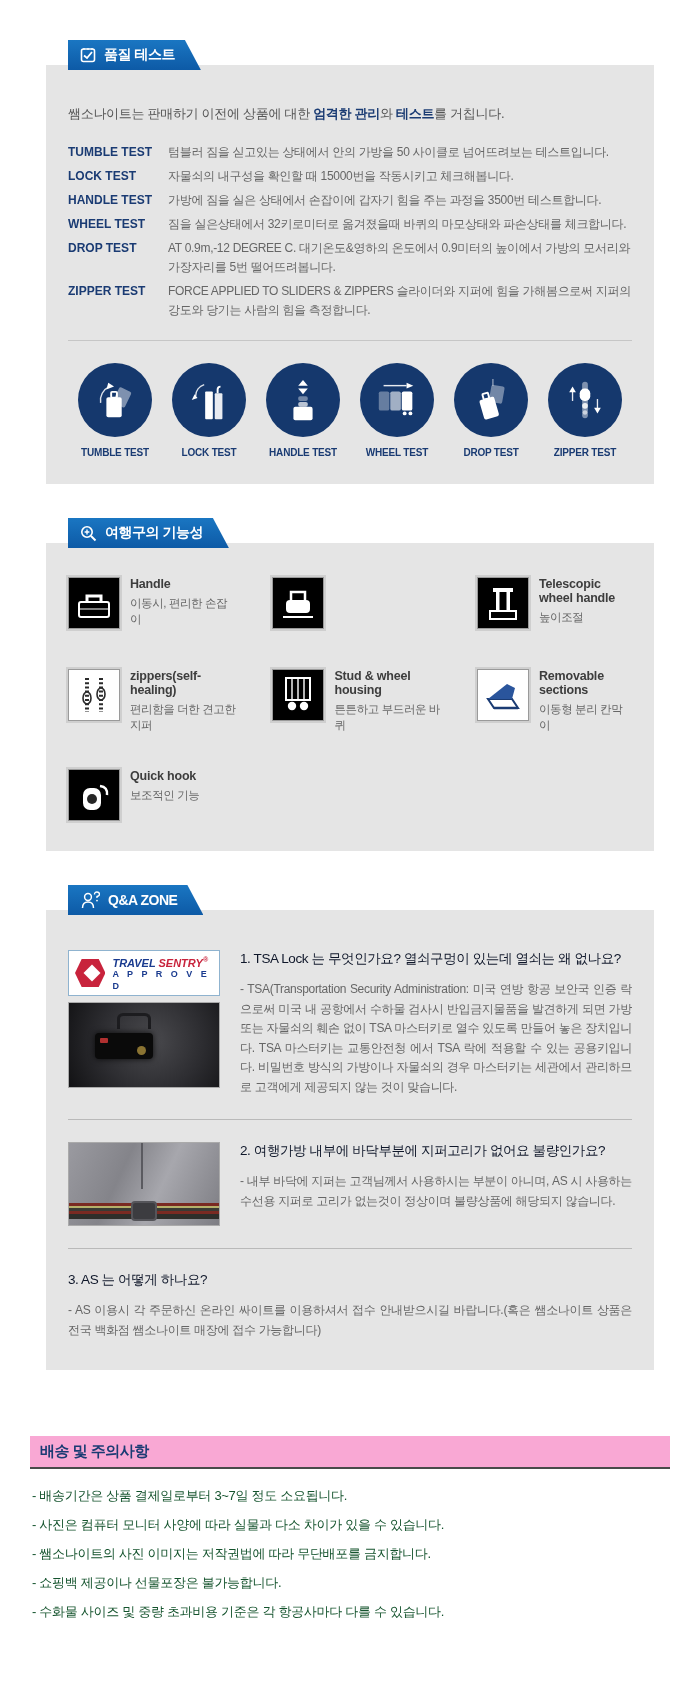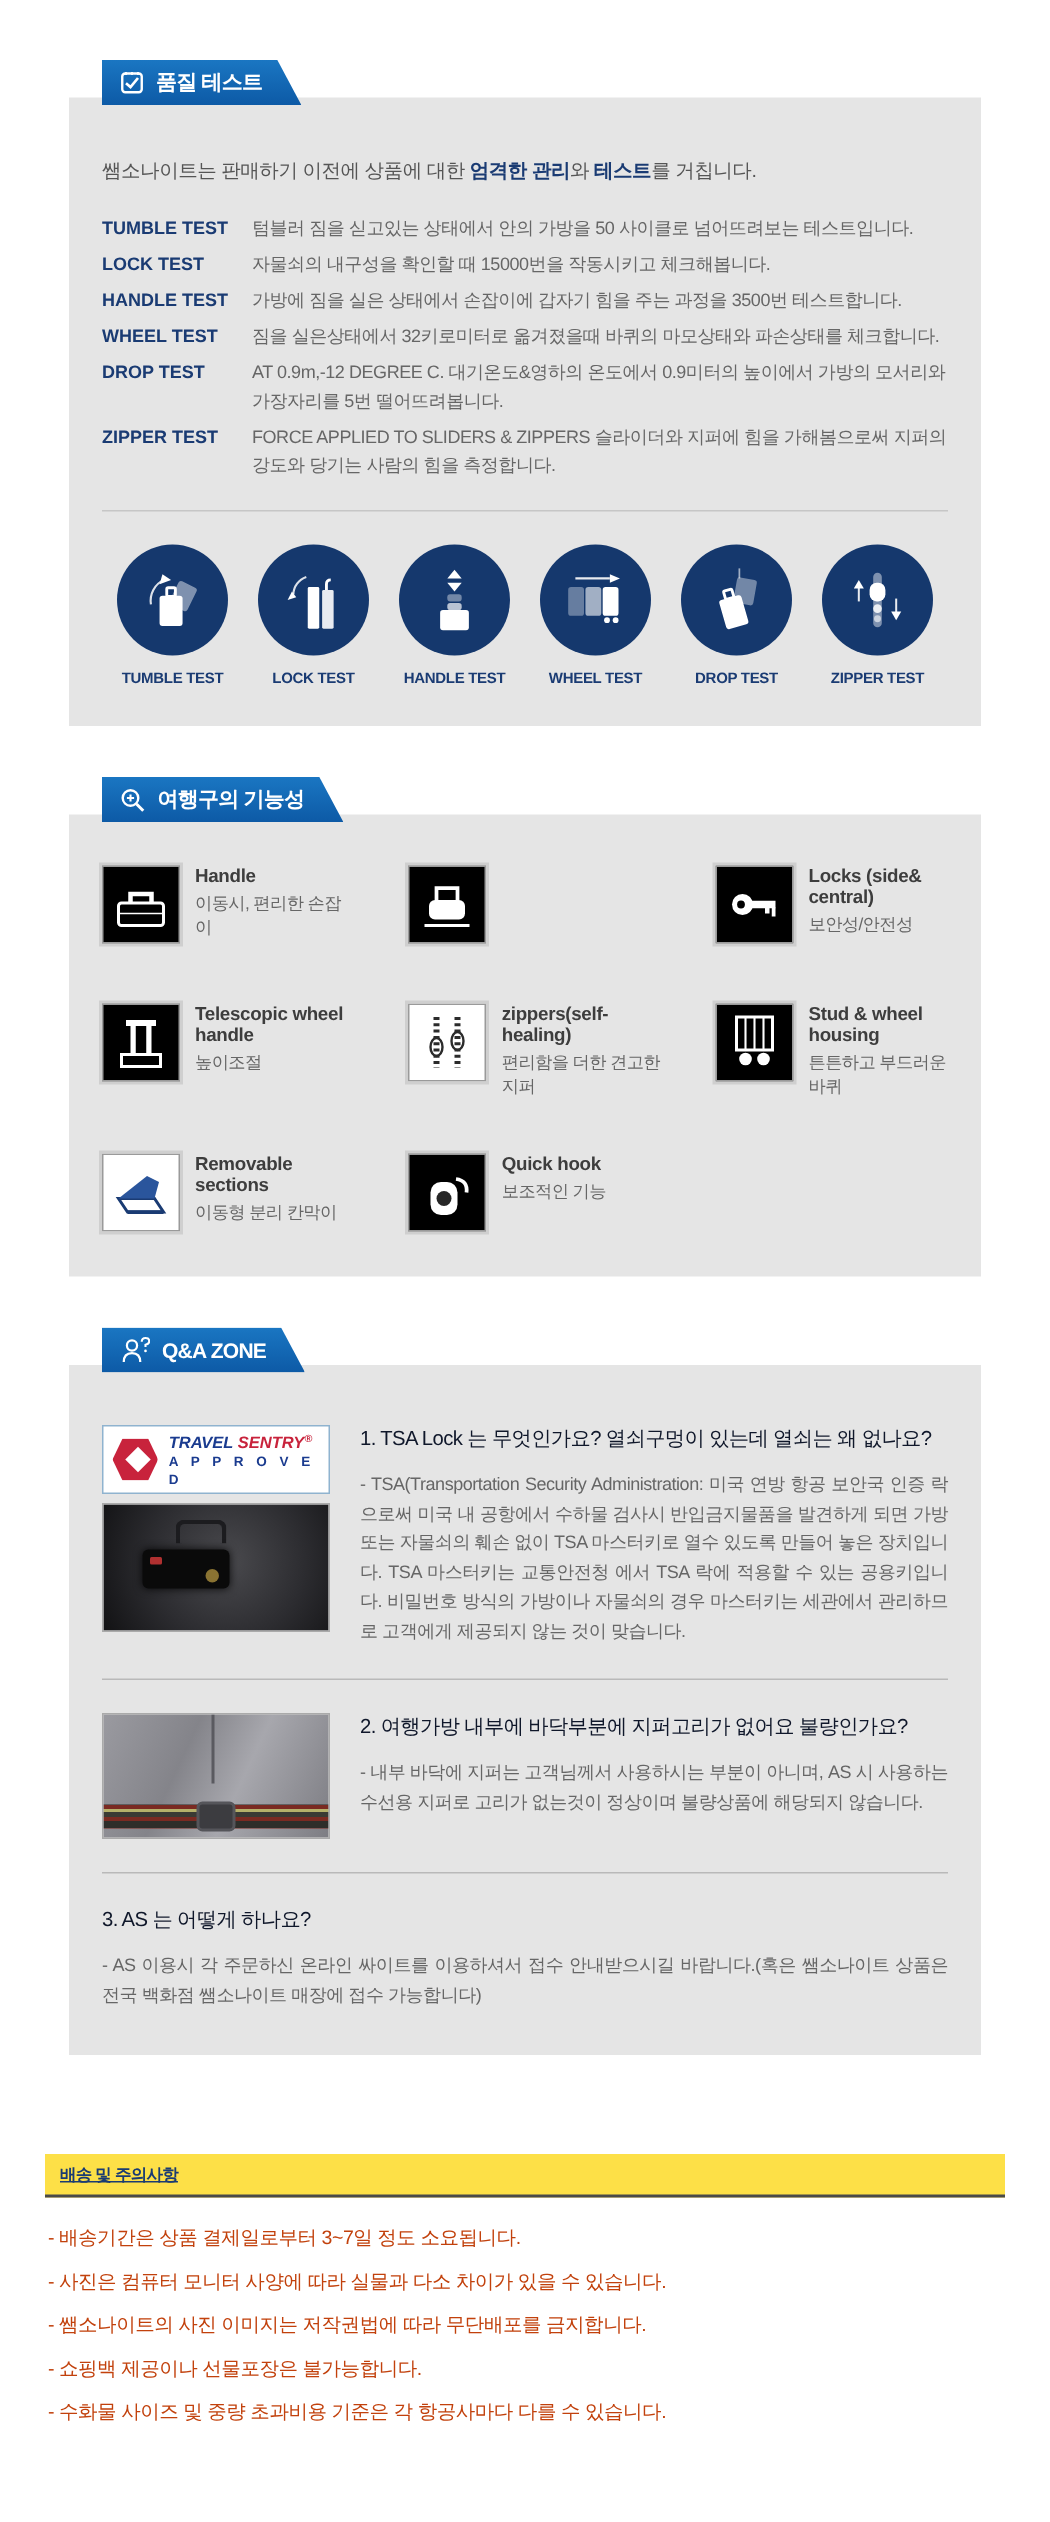--- a/index.html
+++ b/index.html
@@ -94,25 +94,25 @@
   }
   .photo-fabric .seam { position:absolute; left:72px; top:0; width:2px; height:46px; background:#5a5a60; }
   .photo-fabric .strap { position:absolute; left:0; right:0; bottom:6px; height:16px;
     background:repeating-linear-gradient(180deg,#7a2a22 0 3px,#b5b06a 3px 5px,#3a3a34 5px 8px,#7a2a22 8px 11px,#2e2e2a 11px 16px); }
   .photo-fabric .buckle { position:absolute; left:62px; bottom:4px; width:26px; height:20px;
     background:#3c3c40; border-radius:4px; border:2px solid #55555a; }
 
   
   .list-sec { margin:0 30px; }
   .list-header {
-    background:#fde047; border-bottom:2px solid #4a4a4a;
-    padding:6px 10px 6px 10px; color:#1a3b73; font-weight:bold; font-size:11px; letter-spacing:-0.5px;text-decoration:underline;
+    background:#f9a8d4; border-bottom:2px solid #4a4a4a;
+    padding:6px 10px 6px 10px; color:#1a3b73; font-weight:bold; font-size:15px; letter-spacing:-0.5px;
   }
   .plist { padding:16px 2px 0 2px; }
-  .plist-item { font-size:13px; color:#c2410c; line-height:22px; margin-bottom:7px;
+  .plist-item { font-size:13px; color:#14532d; line-height:22px; margin-bottom:7px;
     padding-left:13px; text-indent:-13px; letter-spacing:-0.3px; }
 
   .gap34 { height:34px; } .gap68 { height:66px; } .gap40 { height:38px; }
 </style>
 </head>
 <body>
 
 <div class="page">
 
   <div class="sec">
@@ -272,35 +272,20 @@
         <div class="feat-cell">
           <div class="feat-icon">
             <svg width="40" height="40" viewBox="0 0 40 40">
               <path d="M13 17 v-8 h14 v8" fill="none" stroke="#fff" stroke-width="2.5"></path>
               <rect x="8" y="17" width="24" height="13" rx="4" fill="#fff"></rect>
               <line x1="5" y1="34" x2="35" y2="34" stroke="#fff" stroke-width="2"></line>
             </svg>
           </div>
         </div>
 
-        <div class="feat-cell">
-          <div class="feat-icon">
-            <svg width="40" height="40" viewBox="0 0 40 40">
-              <circle cx="12" cy="20" r="7" fill="#fff"></circle>
-              <circle cx="11" cy="20" r="2.6" fill="#000"></circle>
-              <rect x="18" y="17.5" width="16" height="5" fill="#fff"></rect>
-              <rect x="27" y="22" width="3" height="4" fill="#fff"></rect>
-              <rect x="31.5" y="22" width="2.5" height="6" fill="#fff"></rect>
-            </svg>
-          </div>
-          <div>
-            <div class="feat-title">Locks (side&amp; central)</div>
-            <div class="feat-desc">보안성/안전성</div>
-          </div>
-        </div>
 
         <div class="feat-cell">
           <div class="feat-icon">
             <svg width="40" height="40" viewBox="0 0 40 40">
               <rect x="10" y="5" width="20" height="4" fill="#fff"></rect>
               <rect x="13" y="9" width="3.5" height="19" fill="#fff"></rect>
               <rect x="23.5" y="9" width="3.5" height="19" fill="#fff"></rect>
               <rect x="7" y="28" width="26" height="8" fill="none" stroke="#fff" stroke-width="2"></rect>
             </svg>
           </div>

